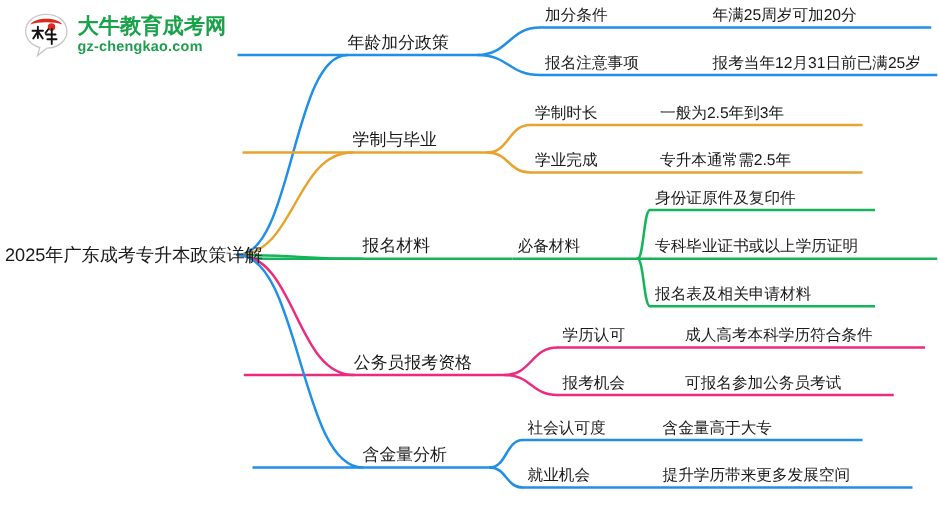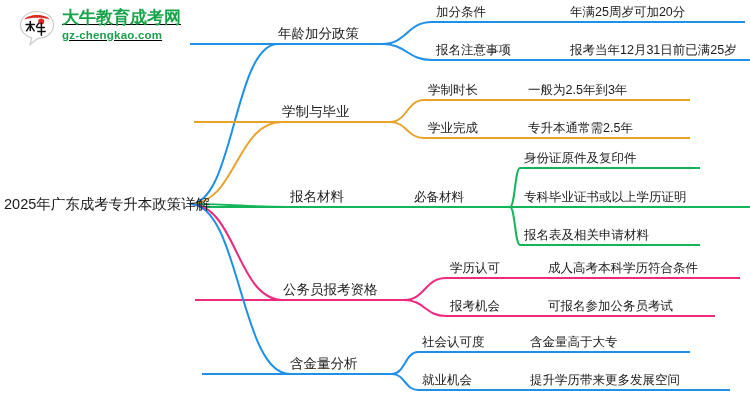--- a/index.html
+++ b/index.html
@@ -14,23 +14,22 @@
     overflow: hidden;
     font-family: "Liberation Sans", "DejaVu Sans", sans-serif;
   }
 
   
   #logo-block {
     position: absolute;
     left: 18px;
     top: 9px;
     display: flex;
-    align-items: flex-start;
+    align-items: center;
     gap: 6px;
-    text-decoration: underline;
   }
   #logo-mark {
     width: 38px;
     height: 38px;
     position: relative;
     flex: 0 0 auto;
   }
   #logo-text-wrap {
     display: flex;
     flex-direction: column;

